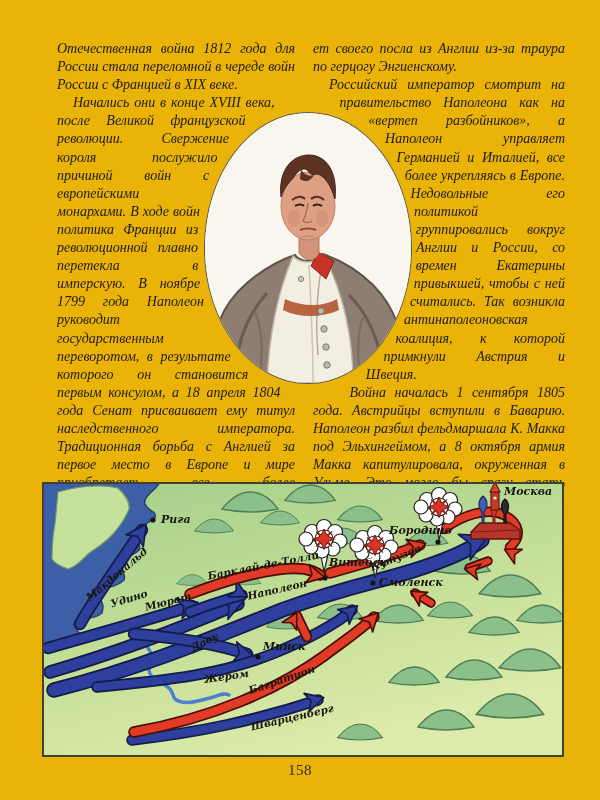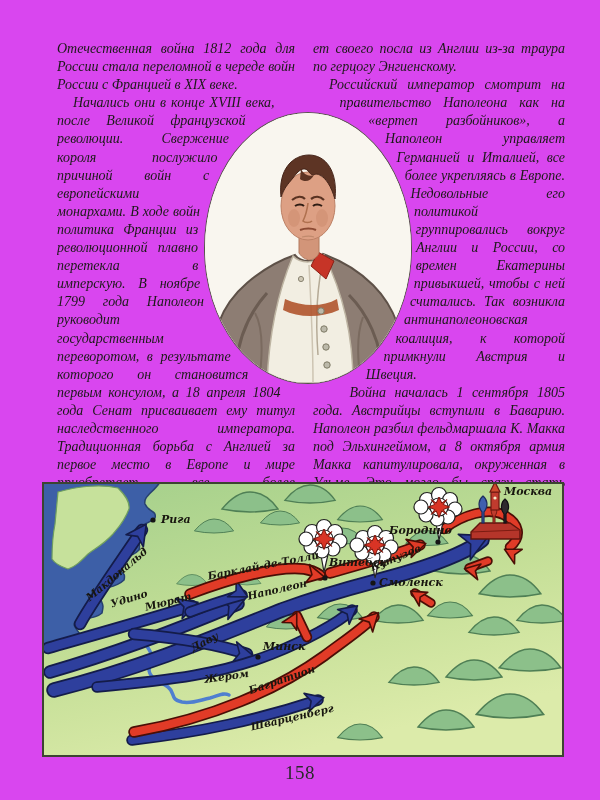--- a/index.html
+++ b/index.html
@@ -3,21 +3,21 @@
 <meta charset="utf-8">
 <style>
   html,body { margin:0; padding:0; }
   body {
     width:600px; height:800px;
     background:#ffffff;
     font-family:"Liberation Serif", serif;
   }
   .page {
     position:relative; width:600px; height:800px;
-    background:#d946ef; overflow:hidden;
+    background:#eab308; overflow:hidden;
   }
   .col {
     position:absolute; top:40px;
     text-align:justify; font-style:italic;
     font-size:14px; line-height:18.1px; color:#1c1a18;
   }
   .col-left  { left:57px;  width:238px; height:466px; overflow:hidden; }
   .col-right { left:313px; width:252px; height:450px; overflow:hidden; }
   .col p { margin:0; }
   .col p.ind { text-indent:16px; }
@@ -35,21 +35,21 @@
     position:absolute; left:42px; top:482px; width:522px; height:275px;
   }
   .mlab {
     font-family:"DejaVu Serif", serif;
     font-style:italic; font-weight:600;
     font-size:10.5px; fill:#18160f;
   }
   .mlab.city { font-size:11px; }
   .pagenum {
     position:absolute; left:0; top:762px; width:600px;
-    text-align:center; font-size:19px; color:#2a2a2a; letter-spacing:.5px;
+    text-align:center; font-size:15px; color:#2a2a2a; letter-spacing:.5px;
   }
 </style>
 </head>
 <body>
 
 <div class="page">
 
   <div class="col col-left">
     <div class="cut-l"></div>
     <p>Отечественная война 1812 года для России стала переломной в череде войн России с Францией в XIX веке.</p>

